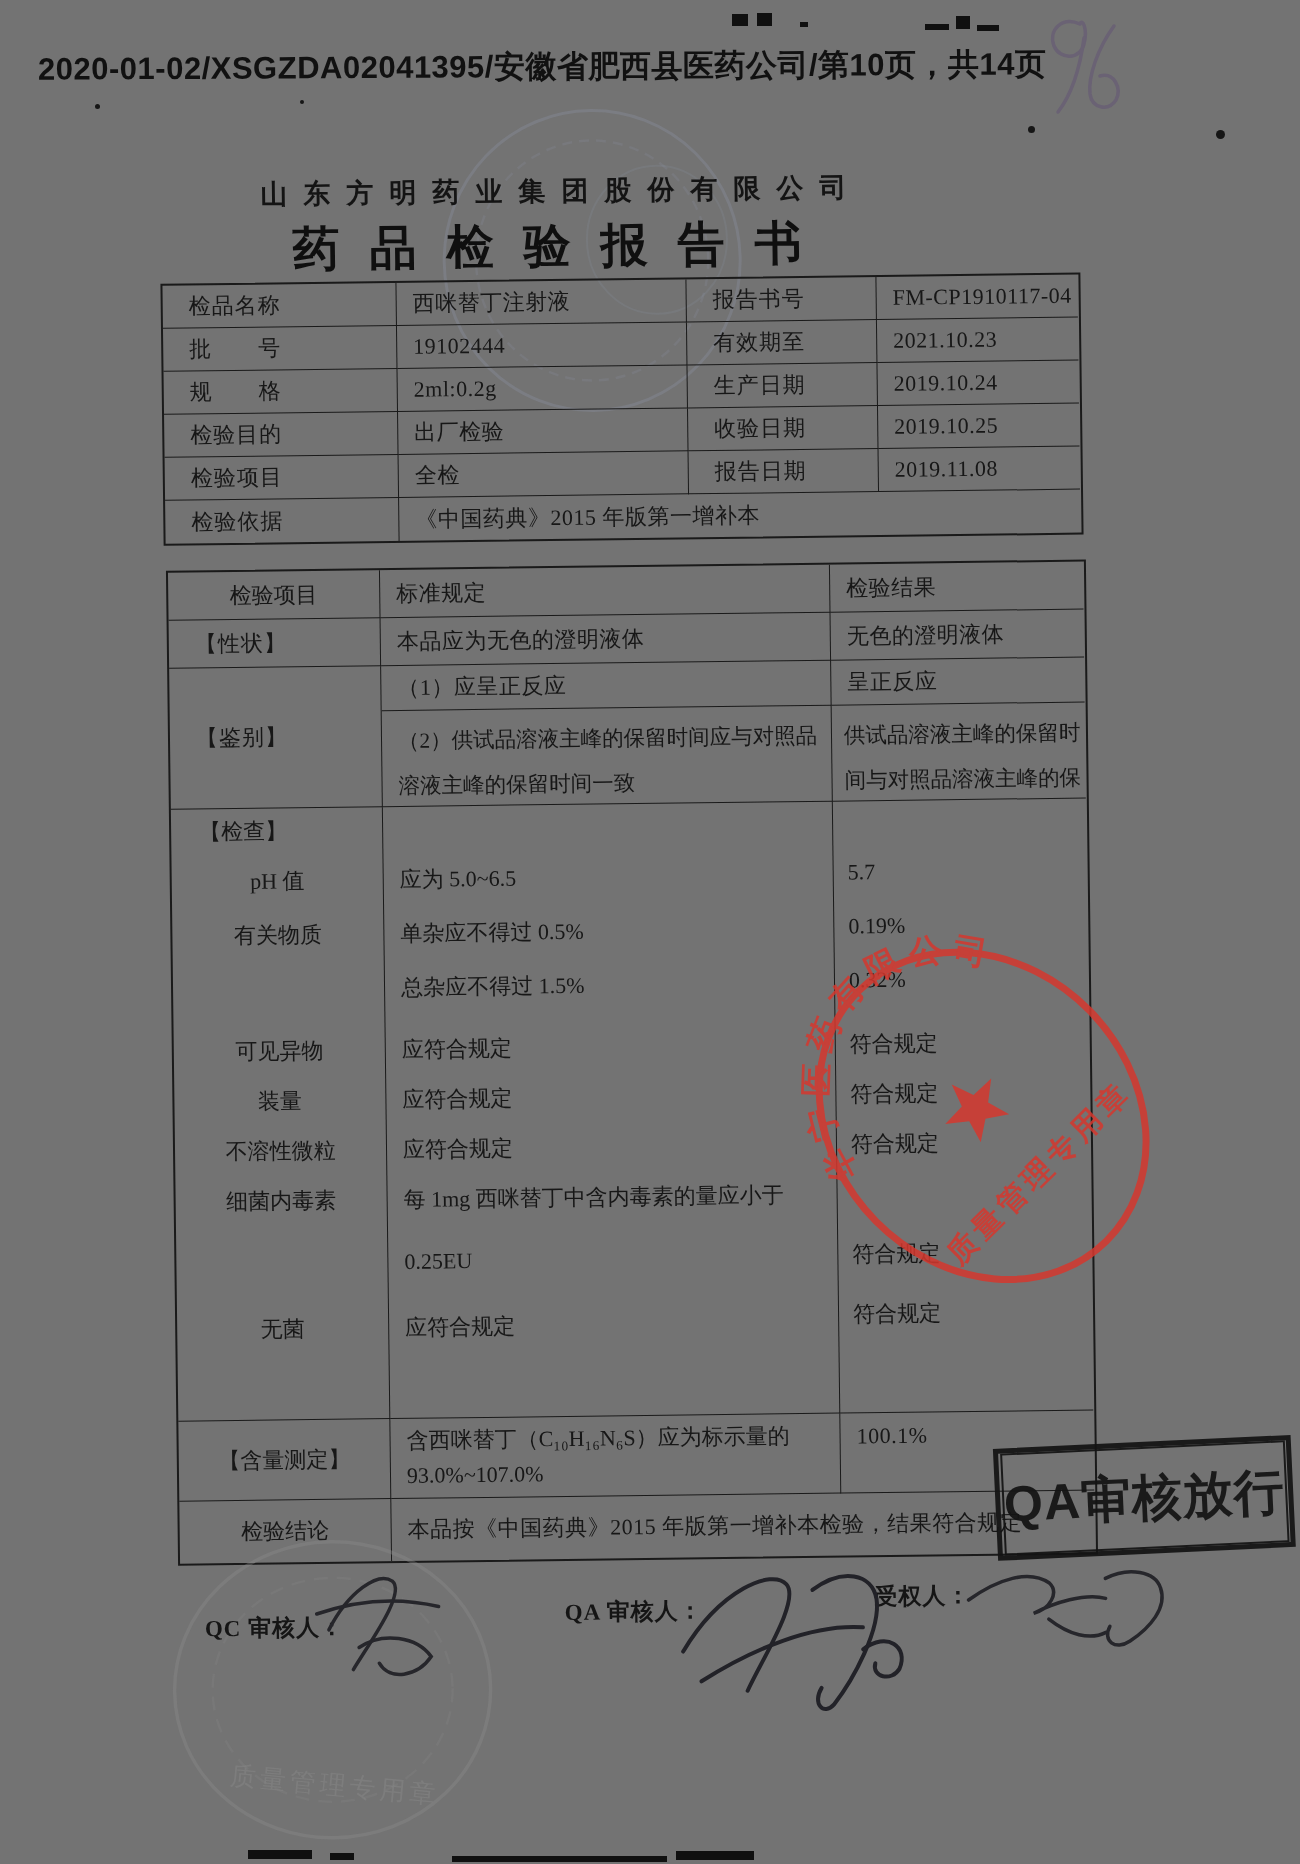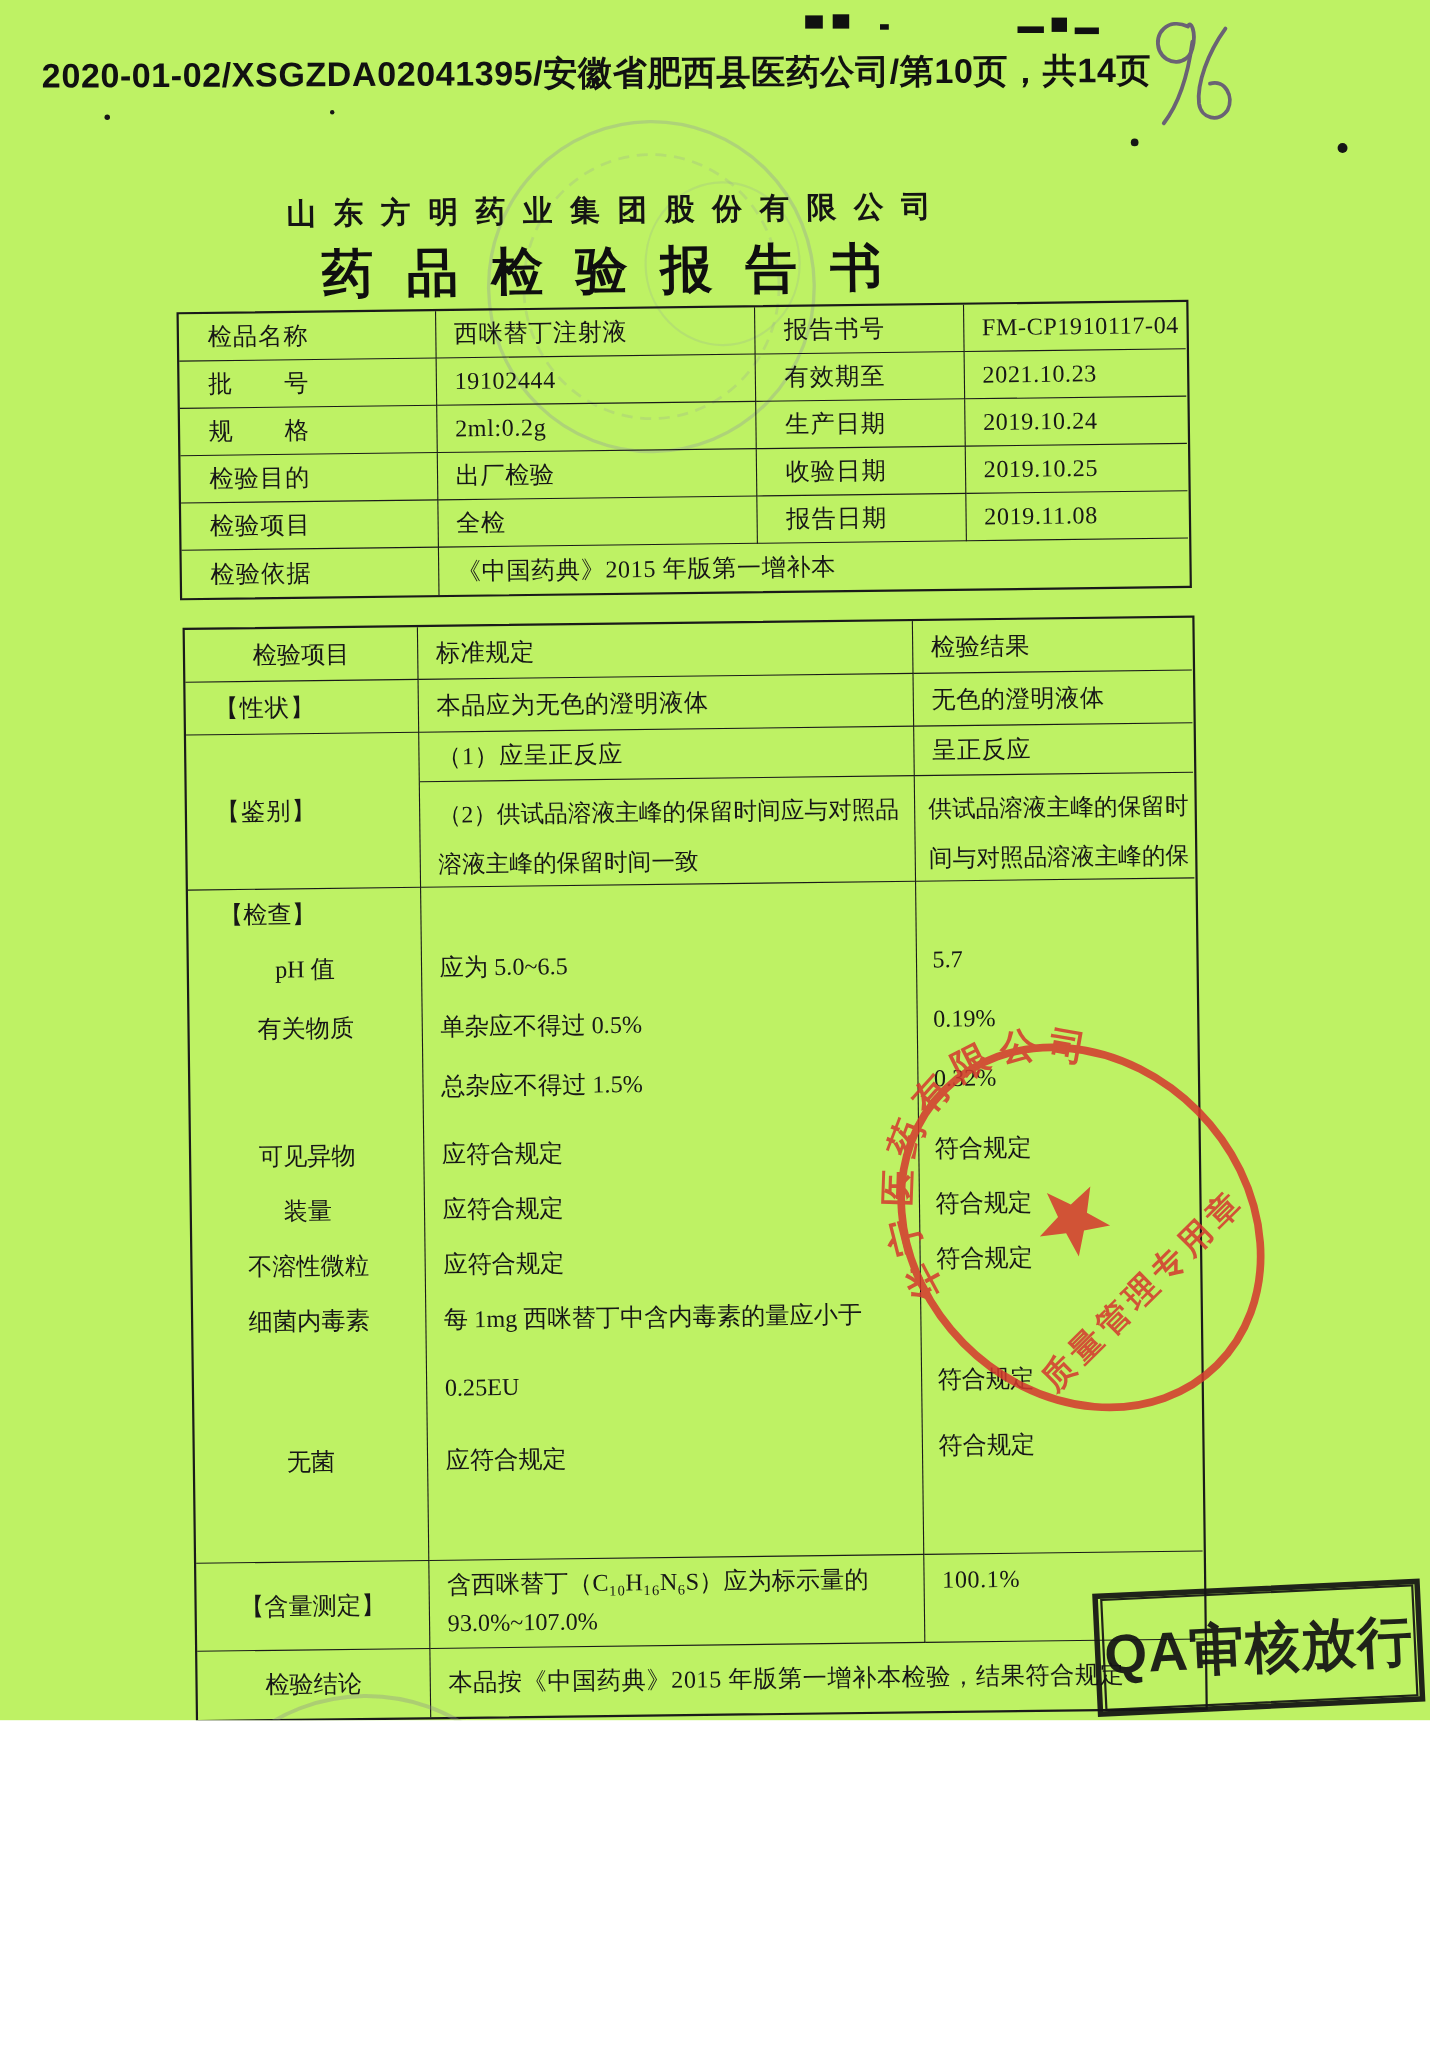--- a/index.html
+++ b/index.html
@@ -1,19 +1,19 @@
 <!DOCTYPE html>
 <html><head>
 <meta charset="utf-8">
 <style>
   * { margin:0; padding:0; box-sizing:border-box; }
   html,body { background:#ffffff; }
   .doc {
-    position:relative; width:1300px; height:1564px;
-    background:#bef264; overflow:hidden;
+    position:relative; width:1300px; height:1864px;
+    background:#737373; overflow:hidden;
     font-family:"Liberation Serif", serif; color:#171717;
   }
   .tilt { position:absolute; left:0; top:0; width:1300px; height:1864px; transform:rotate(-0.7deg); transform-origin:640px 900px; }
 
   
   .fax-line { position:absolute; left:38px; top:46px; font-family:"Liberation Sans", sans-serif; font-size:31px; font-weight:600; letter-spacing:0.5px; color:#111; transform:rotate(-0.3deg); }
 
   .company { position:absolute; left:180px; top:172px; width:780px; text-align:center; font-family:"Liberation Sans", sans-serif; font-size:27px; font-weight:700; letter-spacing:16px; color:#141414; }
   .title { position:absolute; left:140px; top:214px; width:860px; text-align:center; font-family:"Liberation Sans", sans-serif; font-size:47px; font-weight:700; letter-spacing:30px; color:#0f0f0f; }
 

